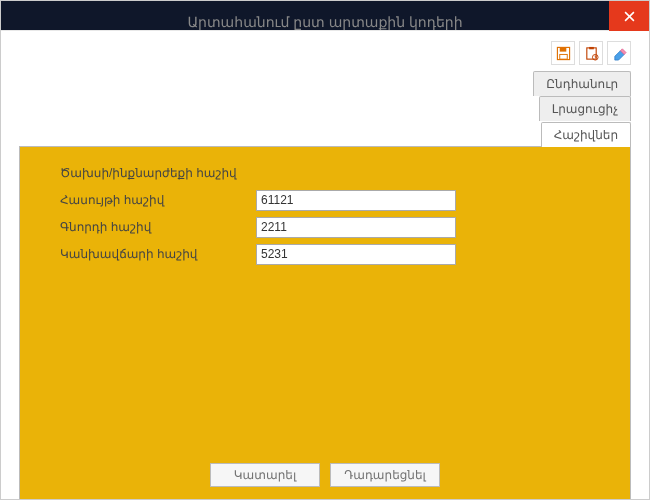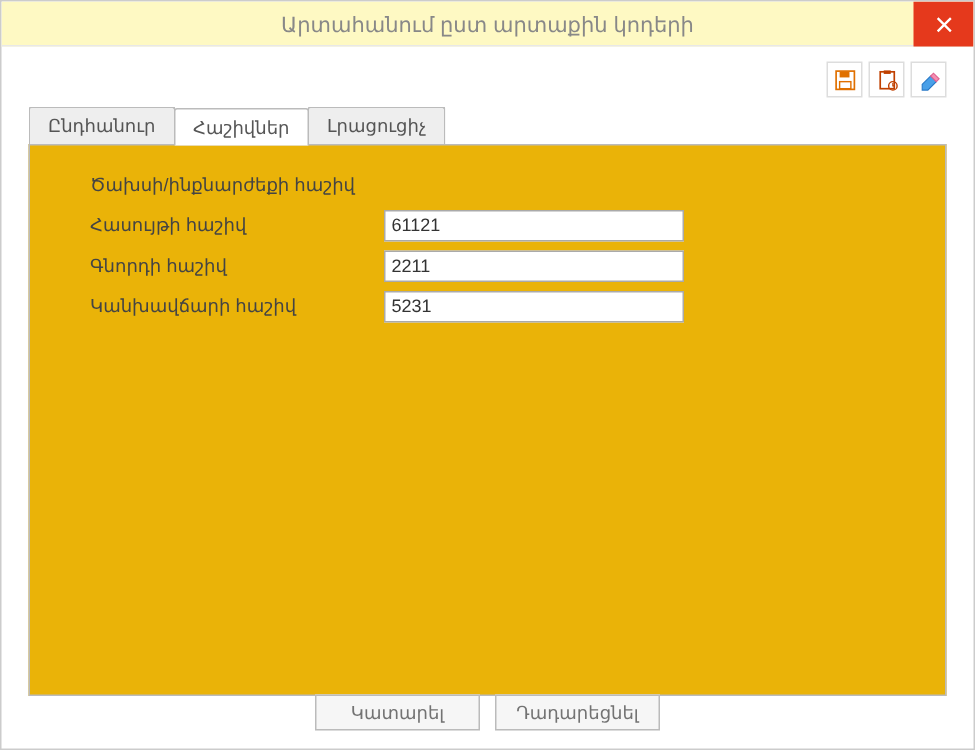--- a/index.html
+++ b/index.html
@@ -8,24 +8,24 @@
   font-size: 12px;
   background: #fff;
   width: 650px;
   height: 500px;
   overflow: hidden;
   border: 1px solid #ccc;
   position: relative;
 }
 .titlebar {
   height: 30px;
-  background: #fef9c3;
-  position: relative;
-  display: flex;
-  align-items: center;
+  background: #0f172a;
+  position: relative;
+  display: flex;
+  align-items: flex-end;
   justify-content: center;
   border-bottom: 1px solid #e8e8e8;
 }
 .titlebar-text {
   color: #888;
   font-size: 14px;
 }
 .close-btn {
   position: absolute;
   right: 0;
@@ -55,20 +55,21 @@
   align-items: center;
   justify-content: center;
   cursor: pointer;
 }
 .tool-btn svg { width: 15px; height: 15px; }
 .tabs-row {
   display: flex;
   align-items: flex-end;
   padding: 0 18px;
   position: relative;
+  flex-direction: column;
 }
 .tab {
   padding: 5px 12px;
   border: 1px solid #bbb;
   border-bottom: none;
   background: #eeeeee;
   color: #555;
   position: relative;
   cursor: pointer;
   font-size: 12px;
@@ -162,22 +163,22 @@
   <div class="tool-btn">
     <svg viewBox="0 0 16 16">
       <path d="M3 11 L9 5 L13 9 L7 15 L3 15 Z" fill="#4aa0e8" stroke="#2a7ac8" stroke-width="0.8"></path>
       <path d="M9 5 L13 9 L15 7 L11 3 Z" fill="#f48fb1" stroke="#e06090" stroke-width="0.8"></path>
     </svg>
   </div>
 </div>
 
 <div class="tabs-row">
   <div class="tab">Ընդհանուր</div>
+  <div class="tab">Լրացուցիչ</div>
   <div class="tab active">Հաշիվներ</div>
-  <div class="tab">Լրացուցիչ</div>
 </div>
 
 <div class="panel">
   <div class="form-row">
     <div class="form-label">Ծախսի/ինքնարժեքի հաշիվ</div>
   </div>
   <div class="form-row">
     <div class="form-label">Հասույթի հաշիվ</div>
     <input class="form-input" value="61121" style="">
   </div>

